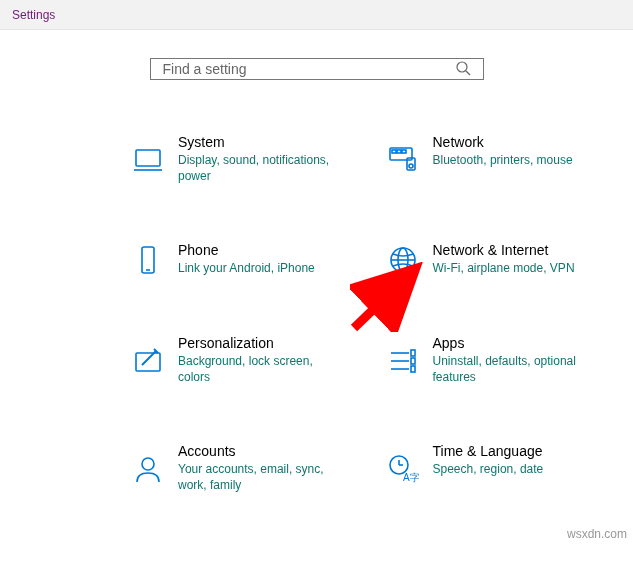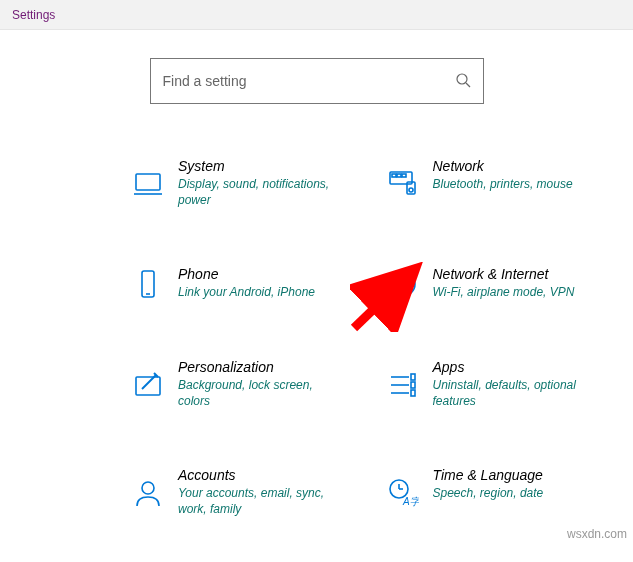--- a/index.html
+++ b/index.html
@@ -21,21 +21,21 @@
       font-size: 12px;
       color: #701a75;
     }
     .search-wrap {
       display: flex;
       justify-content: center;
       margin-top: 28px;
     }
     .search-box {
       width: 334px;
-      height: 46px;
+      height: 22px;
       border: 1px solid #777;
       display: flex;
       align-items: center;
       padding: 0 12px;
       font-size: 14px;
       color: #666;
     }
     .search-box input {
       flex: 1;
       border: none;
@@ -45,21 +45,20 @@
     }
     .search-box input::placeholder { color: #666; }
     .search-ico { color: #666; }
     .grid {
       margin-top: 54px;
       padding: 0 20px 0 20px;
     }
     .row {
       display: flex;
       margin-bottom: 58px;
-      font-style: italic;
     }
     .cell {
       display: flex;
       width: 270px;
       cursor: pointer;
     }
     .cell.left { margin-left: 104px; }
     .cell.right { margin-left: 20px; }
     .icon-col {
       width: 48px;

